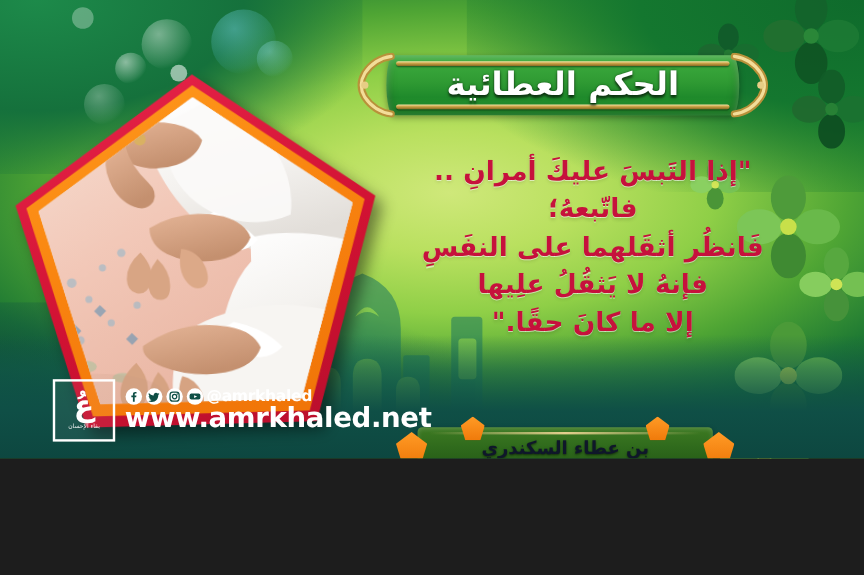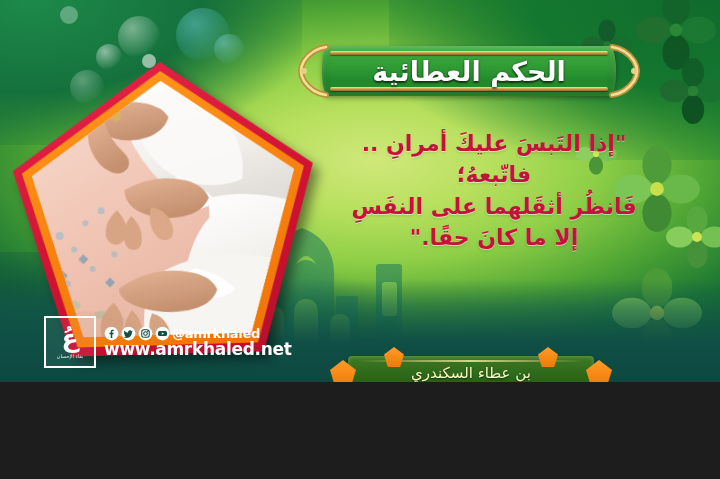--- a/index.html
+++ b/index.html
@@ -123,38 +123,38 @@
   .at-body:before{top:4px;}
   .at-body:after{bottom:4px;}
   .pent-dot{
     position:absolute;width:26px;height:26px;top:4px;
     background:linear-gradient(180deg,#ff9b26,#f07a0a);
     clip-path:polygon(50% 0%,100% 38%,81% 100%,19% 100%,0% 38%);
     filter:drop-shadow(1px 2px 2px rgba(0,0,0,.4));
   }
   .at-text{
     position:absolute;left:0;right:0;top:50%;transform:translateY(-50%);
-    text-align:center;color:#fef9c3;direction:rtl;
-    font-size:15px;font-weight:normal;
+    text-align:center;color:#0f172a;direction:rtl;
+    font-size:15px;font-weight:bold;
     text-shadow:0 1px 2px rgba(0,0,0,.6);
   }
 
   
   .footer{position:absolute;left:44px;bottom:14px;display:flex;align-items:center;gap:8px;}
   .logo-box{
     width:48px;height:48px;border:2px solid #ffffff;
     display:flex;flex-direction:column;align-items:center;justify-content:center;
     color:#fff;background:rgba(255,255,255,.06);
   }
   .logo-glyph{font-size:25px;font-weight:bold;line-height:1;direction:rtl;}
   .logo-sub{font-size:5px;margin-top:2px;direction:rtl;white-space:nowrap;opacity:.92;}
   .foot-txt{display:flex;flex-direction:column;color:#fff;line-height:1.02;}
   .foot-row1{display:flex;align-items:center;gap:2px;font-size:13px;font-weight:bold;}
   .foot-handle{letter-spacing:-.3px;}
-  .foot-row2{font-size:17px;font-weight:bold;letter-spacing:-.3px;}
+  .foot-row2{font-size:23px;font-weight:bold;letter-spacing:-.3px;}
   .sicon{width:15px;height:15px;display:inline-block;vertical-align:middle;}
 </style>
 </head>
 <body>
 
 <div id="poster">
 
   <div class="bg-base"></div>
   <div class="bg-topleft"></div>
   <div class="bg-topright"></div>
@@ -368,20 +368,21 @@
       <circle cx="26" cy="27" r="3" fill="#e7cd86"></circle>
     </svg>
 
     <div class="tb-text">الحكم العطائية</div>
   </div>
 
   <div class="quote">
     <span class="ln">"إذا التَبسَ عليكَ أمرانِ ..</span>
     <span class="ln">فاتّبعهُ؛</span>
     <span class="ln">فَانظُر أثقَلهما على النفَسِ</span>
+    <span class="ln">فإنهُ لا يَثقُلُ علِيها</span>
     <span class="ln">إلا ما كانَ حقًا."</span>
   </div>
 
   <div class="attrib">
     <div class="at-body"></div>
     <div class="pent-dot" style="left:0px;"></div>
     <div class="pent-dot" style="right:0px;"></div>
     <div class="pent-dot" style="left:54px;top:-9px;width:20px;height:20px;"></div>
     <div class="pent-dot" style="right:54px;top:-9px;width:20px;height:20px;"></div>
     <div class="at-text">بن عطاء السكندري</div>

